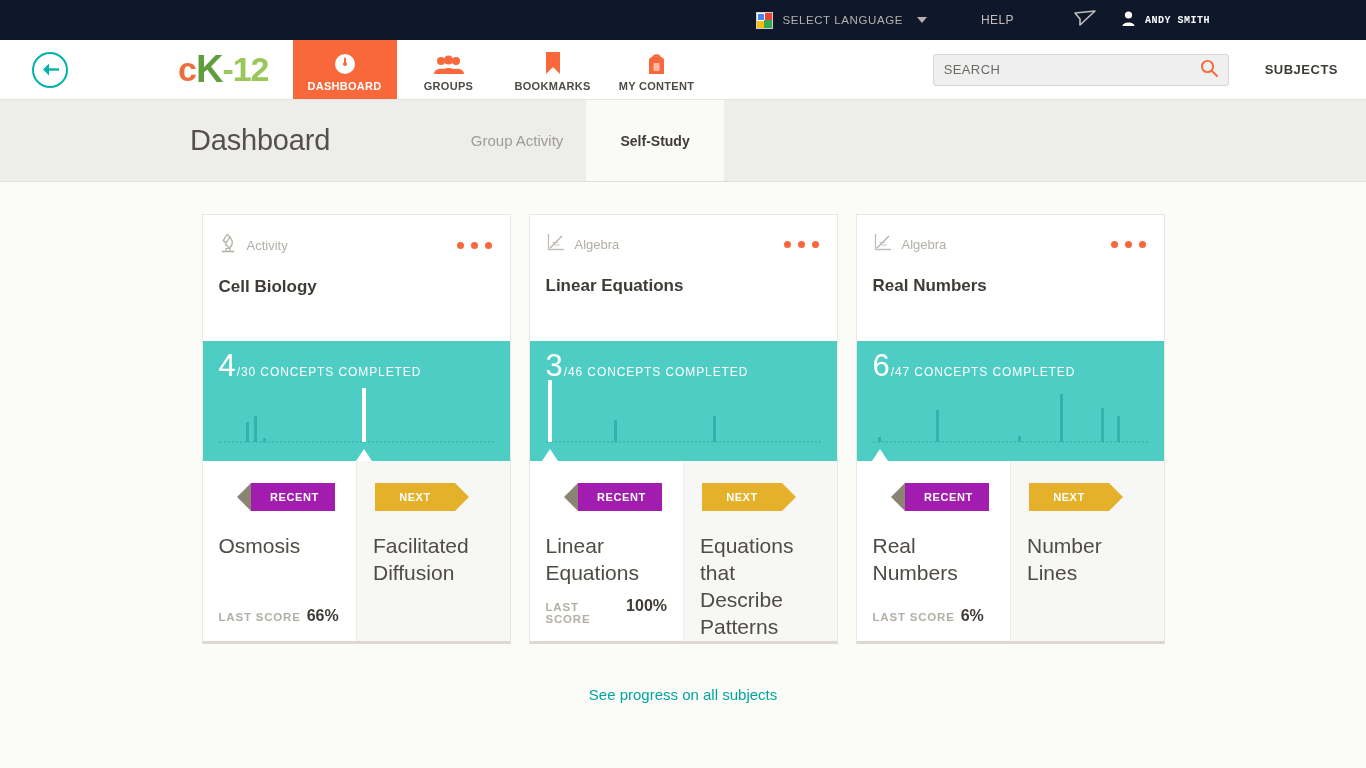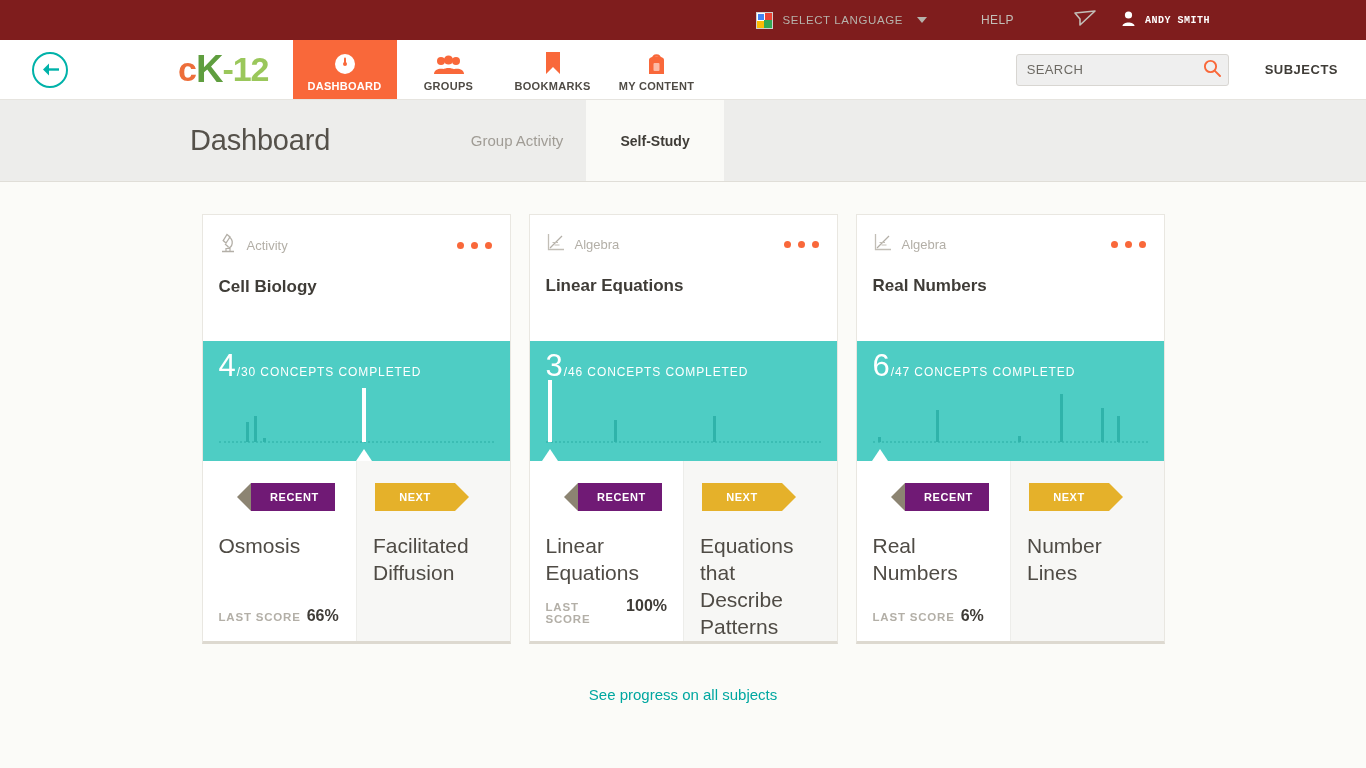--- a/index.html
+++ b/index.html
@@ -6,21 +6,21 @@
   html, body {
     width: 1366px; height: 768px;
     font-family: "Liberation Sans", sans-serif;
     background: #fbfbf8;
     overflow: hidden;
   }
 
   
   .utility-bar {
     height: 40px;
-    background: #7f1d1d;
+    background: #0f172a;
     display: flex;
     align-items: center;
     justify-content: flex-end;
     padding-right: 156px;
     gap: 0px;
   }
   .lang-group {
     display: flex; align-items: center; gap: 9px;
     margin-right: 54px;
   }
@@ -100,21 +100,21 @@
   }
   .nav-item.active .nav-label { color: #ffffff; }
   .nav-icon { height: 24px; display: flex; align-items: flex-end; }
 
   .search-wrap {
     margin-left: auto;
     display: flex; align-items: center;
     margin-right: 28px;
   }
   .search-box {
-    width: 213px; height: 32px;
+    width: 296px; height: 32px;
     background: #efefef;
     border: 1px solid #d8d6d2;
     border-radius: 3px;
     display: flex; align-items: center;
     padding: 0 10px;
   }
   .search-input {
     flex: 1; border: none; background: transparent; outline: none;
     font-family: "Liberation Sans", sans-serif;
     font-size: 13px; color: #6d6a64; letter-spacing: 0.4px;
@@ -225,21 +225,21 @@
 
   .badge {
     height: 28px;
     display: flex; align-items: center; justify-content: center;
     color: #ffffff; font-size: 11px; font-weight: bold;
     letter-spacing: 0.6px;
     position: relative;
     margin-bottom: 22px;
   }
   .badge.recent {
-    background: #701a75;
+    background: #a21caf;
     width: 84px;
     margin-left: 32px;
     padding-left: 4px;
   }
   .badge.recent::before {
     content: ""; position: absolute; left: -14px; top: 0;
     width: 0; height: 0;
     border-top: 14px solid transparent;
     border-bottom: 14px solid transparent;
     border-right: 14px solid #8c8472;

